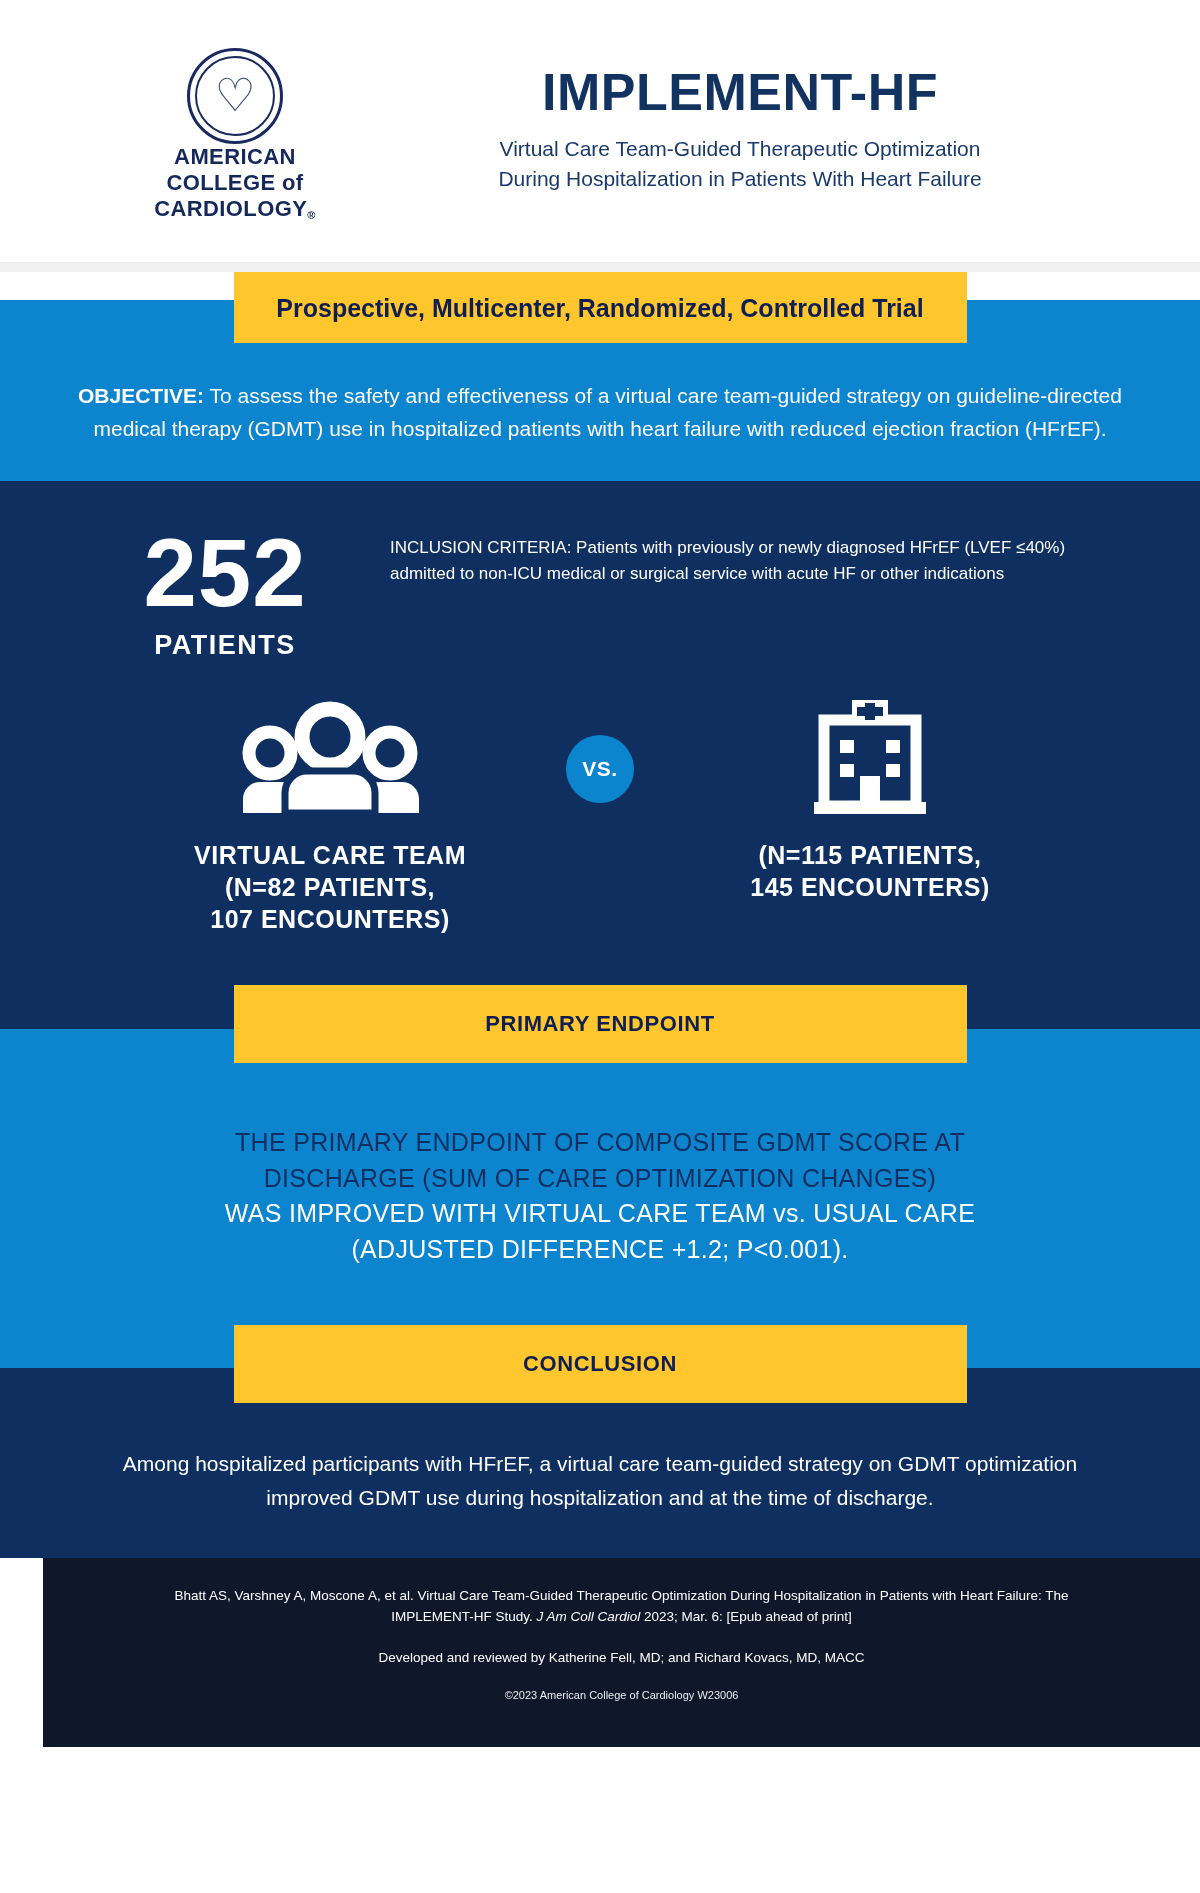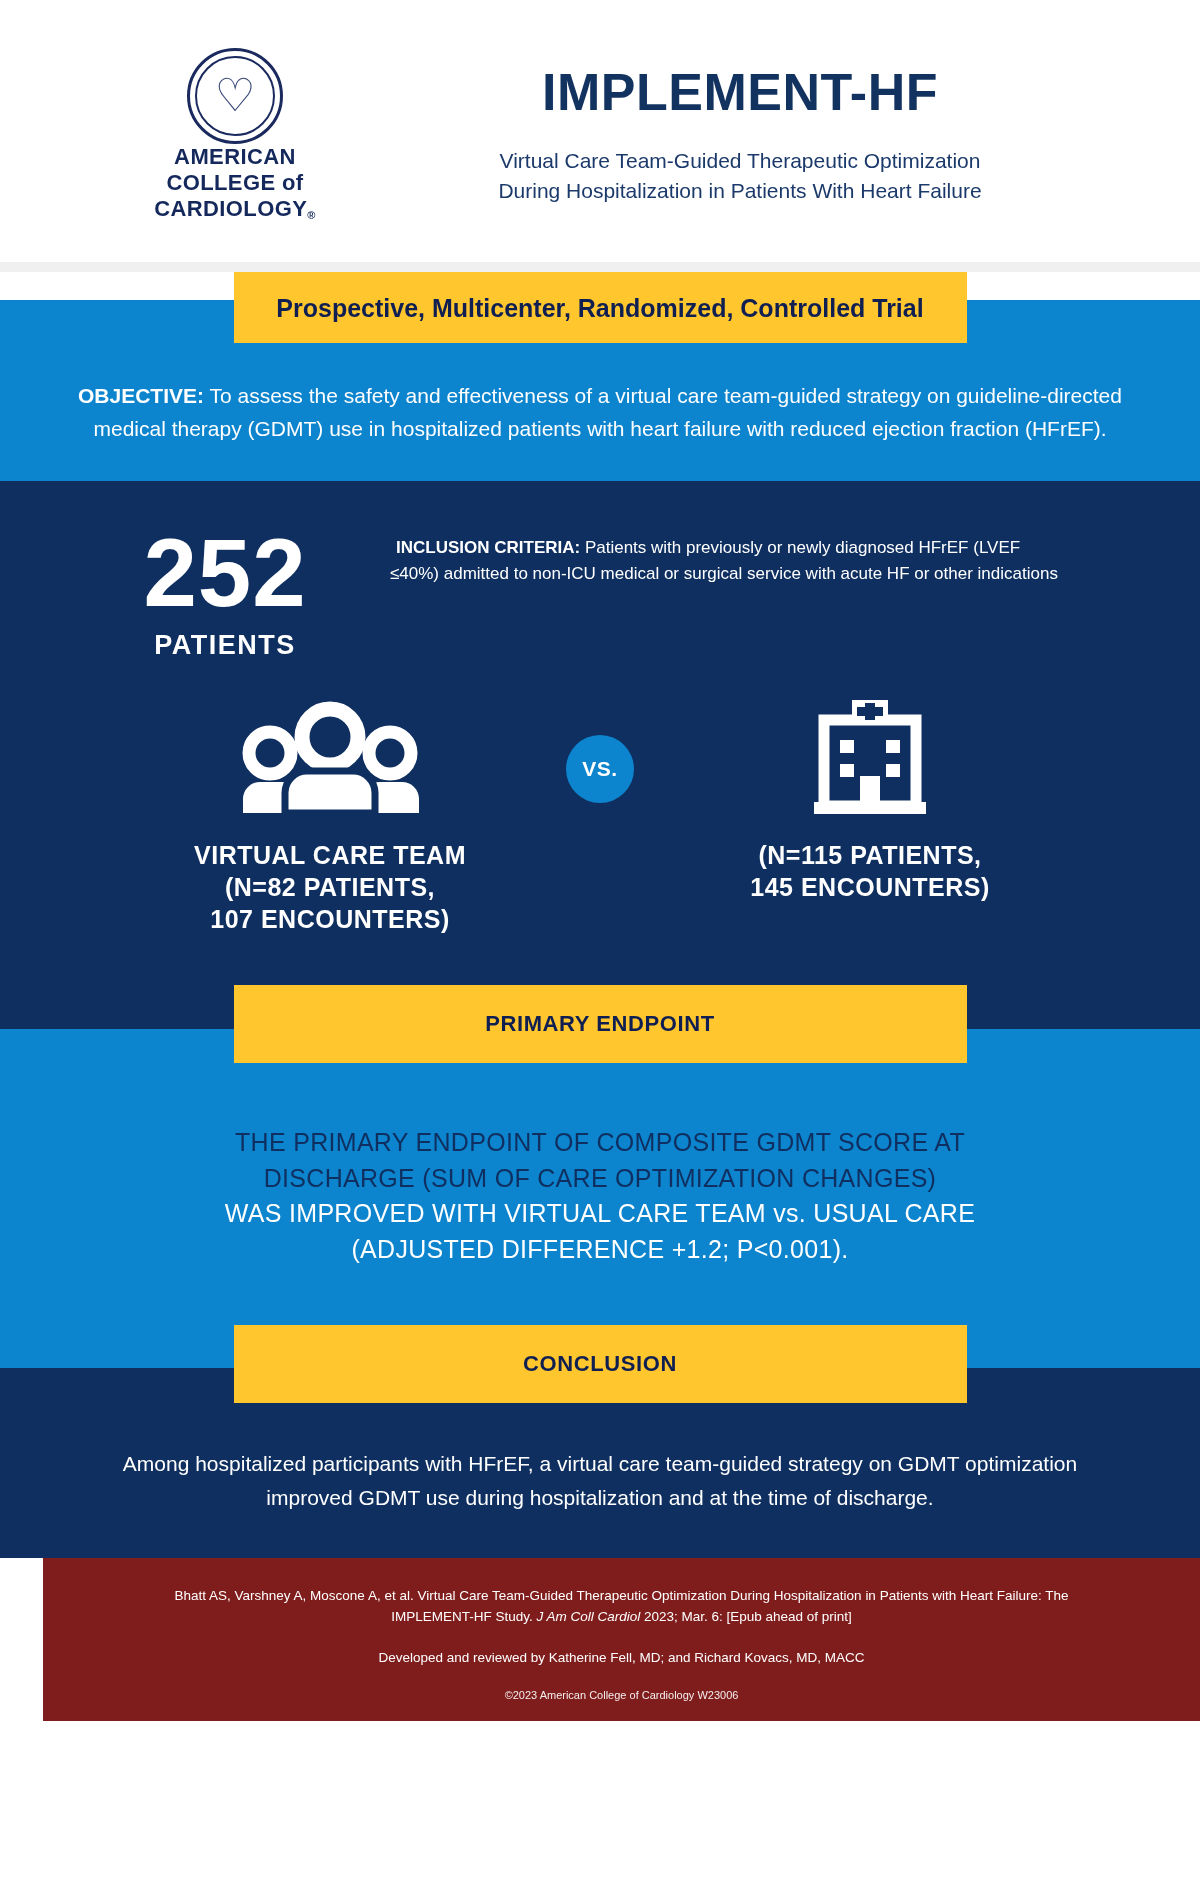--- a/index.html
+++ b/index.html
@@ -78,21 +78,21 @@
     color: #12325f;
     font-size: 52px;
     font-weight: bold;
     letter-spacing: 0.5px;
     line-height: 1;
   }
   .study-subtitle {
     color: #1b3a6b;
     font-size: 21px;
     line-height: 1.42;
-    margin-top: 28px;
+    margin-top: 16px;
     font-weight: 400;
   }
 
   .thin-rule {
     height: 10px;
     background: #f0f0f0;
     width: 100%;
   }
 
   
@@ -174,21 +174,21 @@
     margin-top: 12px;
   }
   .criteria {
     flex: 1 1 auto;
     color: #ffffff;
     font-size: 17px;
     line-height: 1.5;
     padding-top: 16px;
     padding-right: 70px;
   }
-  .criteria b { font-weight: bold; margin-left: 6px; }
+  .criteria b { font-weight: normal; }
 
   .arms {
     display: flex;
     align-items: flex-start;
     justify-content: center;
     padding: 36px 0 0 0;
   }
   .arm {
     width: 400px;
     text-align: center;
@@ -247,24 +247,24 @@
     background: #0e2f5f;
     color: #ffffff;
     text-align: center;
     font-size: 21px;
     line-height: 1.6;
     padding: 40px 110px 44px;
   }
 
   
   .footer {
-    background: #7f1d1d;
-    color: #ffffff;
-    text-align: center;
-    padding: 28px 90px 20px;
+    background: #0f172a;
+    color: #ffffff;
+    text-align: center;
+    padding: 28px 90px 46px;
     margin-left: 43px;
   }
   .cite {
     font-size: 13.5px;
     line-height: 1.55;
   }
   .cite i { font-style: italic; }
   .credits {
     font-size: 13.5px;
     margin-top: 22px;

